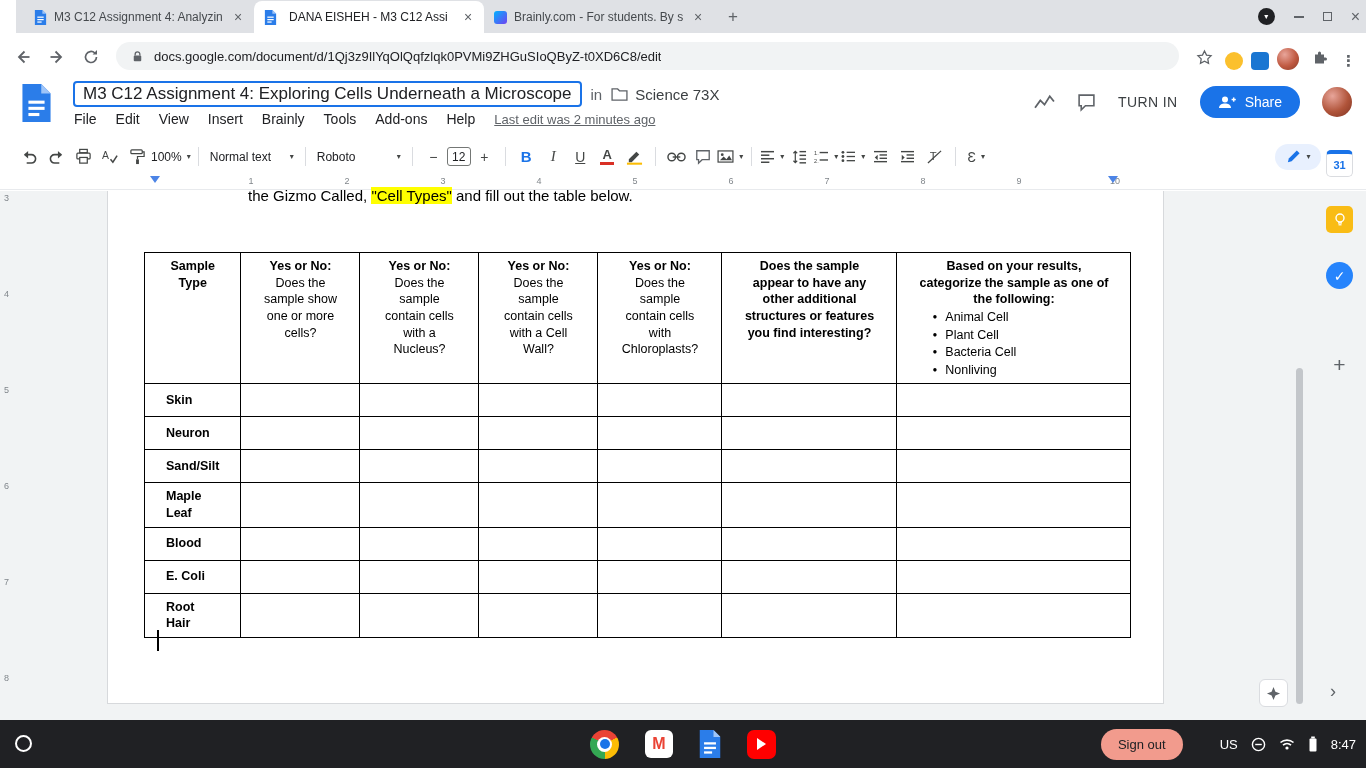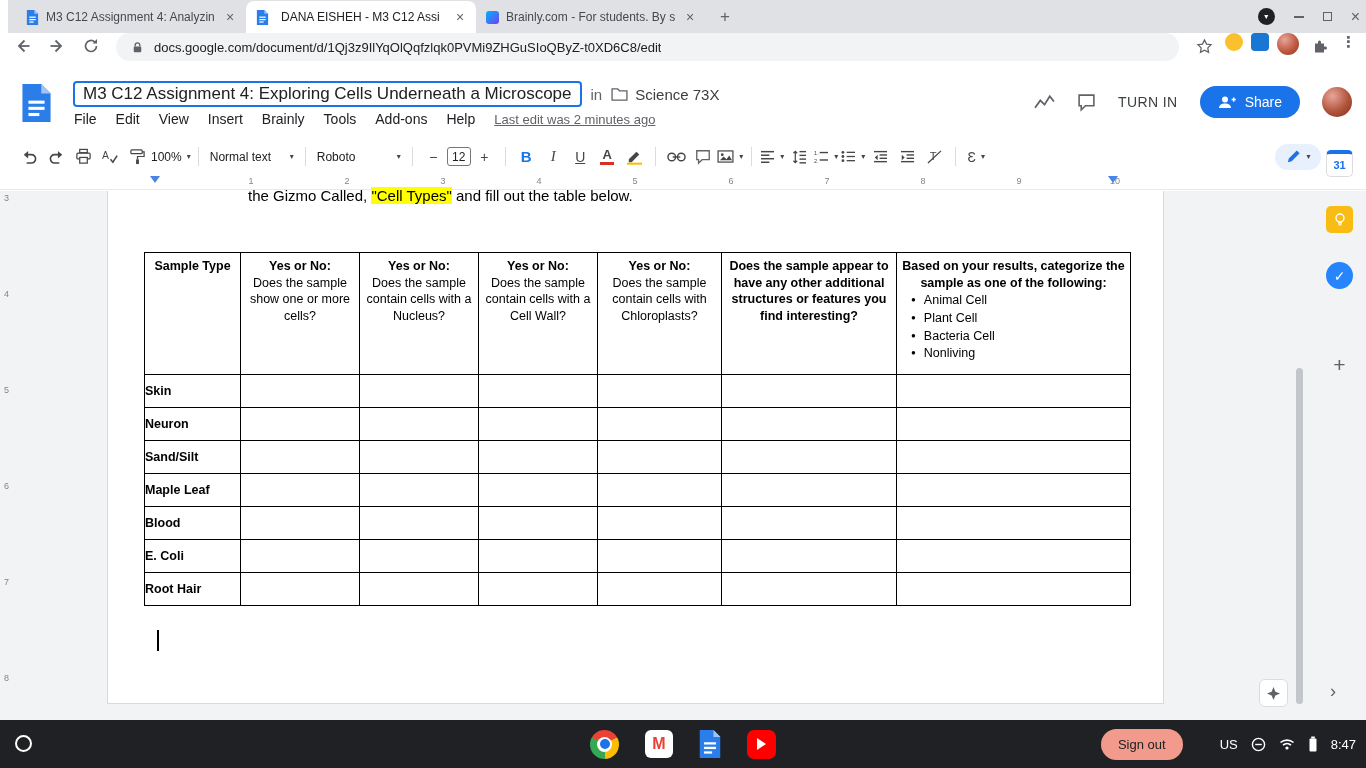--- a/index.html
+++ b/index.html
@@ -1,34 +1,34 @@
 <!DOCTYPE html>
 <html><head>
 <meta charset="utf-8">
 <style>
   *{margin:0;padding:0;box-sizing:border-box;}
   html,body{width:1366px;height:768px;}
   body{font-family:"Liberation Sans","DejaVu Sans",sans-serif;background:#fff;}
   .screen{position:relative;width:1366px;height:768px;overflow:hidden;background:#fff;}
 
   
-  .tabstrip{position:absolute;top:0;left:8px;right:0;height:33px;background:#dfe1e5;display:flex;align-items:flex-end;padding-left:8px;}
+  .tabstrip{position:absolute;top:0;left:16px;right:0;height:33px;background:#dfe1e5;display:flex;align-items:flex-end;padding-left:8px;}
   .tab{width:230px;height:32px;display:flex;align-items:center;gap:7px;padding:0 8px 0 10px;font-size:12px;color:#45494d;border-radius:8px 8px 0 0;}
   .tab.active{background:#fff;color:#202124;gap:12px;}
   .tab-title{flex:1;white-space:nowrap;overflow:hidden;}
   .tab-close{font-size:14px;color:#5f6368;width:16px;text-align:center;border-radius:50%;}
   .newtab{width:26px;height:26px;margin:0 0 3px 6px;font-size:17px;color:#5f6368;display:flex;align-items:center;justify-content:center;}
   .wctrls{position:absolute;right:6px;top:0;height:33px;display:flex;align-items:center;gap:19px;color:#5f6368;}
   .mediacircle{width:17px;height:17px;border-radius:50%;background:#202124;color:#fff;font-size:8px;display:flex;align-items:center;justify-content:center;}
   .winmin{width:10px;height:2px;background:#5f6368;}
   .winmax{width:9px;height:9px;border:1.6px solid #5f6368;}
   .winclose{font-size:16px;line-height:1;}
 
   
-  .navbar{position:absolute;top:33px;left:0;right:0;height:37px;background:#fff;display:flex;align-items:flex-start;padding:0 10px;gap:8px;}
+  .navbar{position:absolute;top:33px;left:0;right:0;height:37px;background:#fff;display:flex;align-items:flex-end;padding:0 10px;gap:8px;}
   .navbtn{width:26px;height:26px;display:flex;align-items:center;justify-content:center;}
   .omnibox{flex:1;height:28px;background:#f1f3f4;border-radius:14px;display:flex;align-items:center;gap:9px;padding:0 14px;margin:0 4px;}
   .url{font-size:13px;color:#202124;white-space:nowrap;overflow:hidden;}
   .extdot{width:18px;height:18px;border-radius:50%;}
   .ext-yellow{background:#fbc02d;}
   .ext-blue{background:#1976d2;border-radius:4px;}
   .bavatar{width:22px;height:22px;border-radius:50%;background:radial-gradient(circle at 35% 30%,#e8a59a,#c05a42 55%,#8a3a24);}
   .kebab{font-size:15px;color:#5f6368;font-weight:bold;letter-spacing:0;}
 
   
@@ -68,21 +68,21 @@
   .rnums span{width:96px;text-align:center;font-size:9px;color:#80868b;line-height:14px;}
   .rmark{position:absolute;top:3px;width:0;height:0;border-left:5px solid transparent;border-right:5px solid transparent;border-top:7px solid #4c84e6;}
 
   
   .docarea{position:absolute;top:191px;left:0;right:0;bottom:48px;background:#f1f3f4;}
   .vr{position:absolute;left:4px;font-size:9px;color:#80868b;}
   .page{position:absolute;left:107px;top:0;width:1057px;height:513px;background:#fff;border:1px solid #d7d9dc;border-top:none;}
   .intro{position:absolute;left:140px;top:-4px;font-size:15px;color:#000;}
   .hl{background:#ffff00;}
   .dtable{position:absolute;left:36px;top:61px;border-collapse:collapse;table-layout:fixed;}
-  .dtable th,.dtable td{border:1px solid #000;font-size:12.5px;color:#000;vertical-align:top;padding:5px 0;font-weight:bold;line-height:1.33;}
+  .dtable th,.dtable td{border:1px solid #000;font-size:12.5px;color:#000;vertical-align:top;padding:5px 21px;font-weight:bold;line-height:1.33;}
   .dtable th{height:122px;text-align:center;}
   .hbody{font-weight:normal;}
   .th-left{text-align:left;padding-left:6px;padding-right:6px;}
   .opt{display:flex;gap:8px;font-weight:normal;text-align:left;padding-left:14px;margin-top:1px;}
   .opt .bullet{font-size:8px;line-height:15px;}
   .drow td{height:33px;vertical-align:middle;}
   .rl{text-align:left;padding-left:6px;font-size:13px;}
   .caret{position:absolute;left:49px;top:439px;width:2px;height:21px;background:#000;}
   .scrollthumb{position:absolute;left:1296px;top:177px;width:7px;height:336px;background:#c3c6ca;border-radius:4px;}
   .explore{position:absolute;left:1259px;top:488px;width:29px;height:28px;background:#fff;border:1px solid #dadce0;border-radius:6px;display:flex;align-items:center;justify-content:center;}

